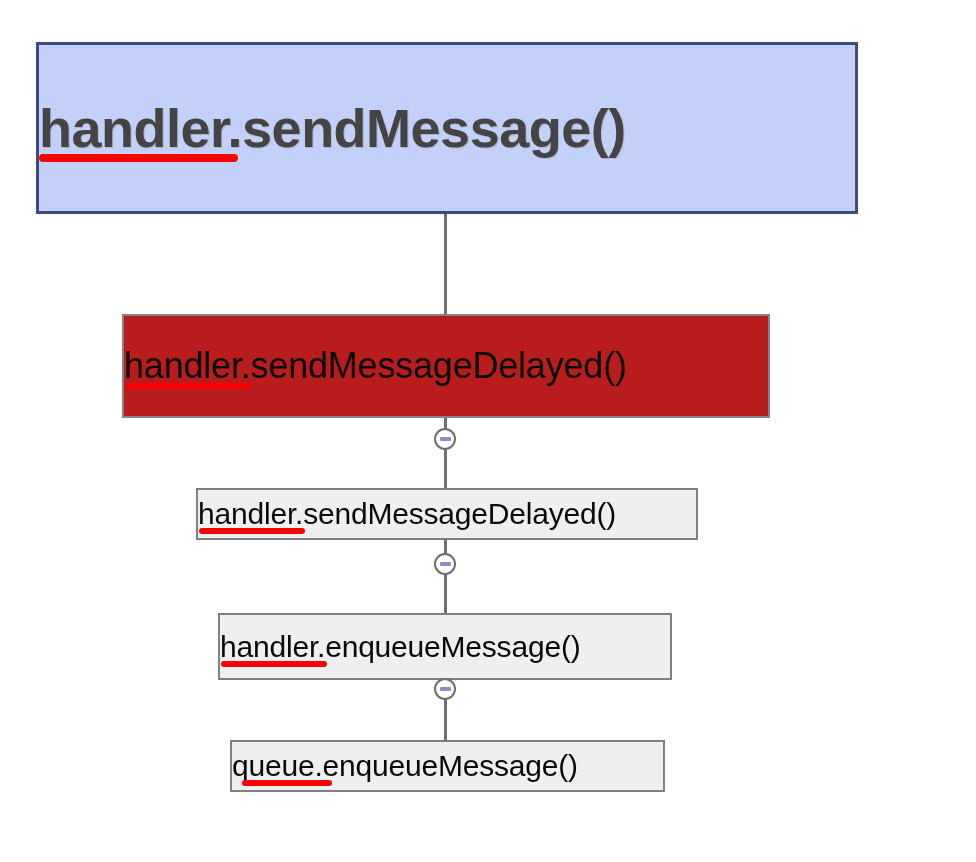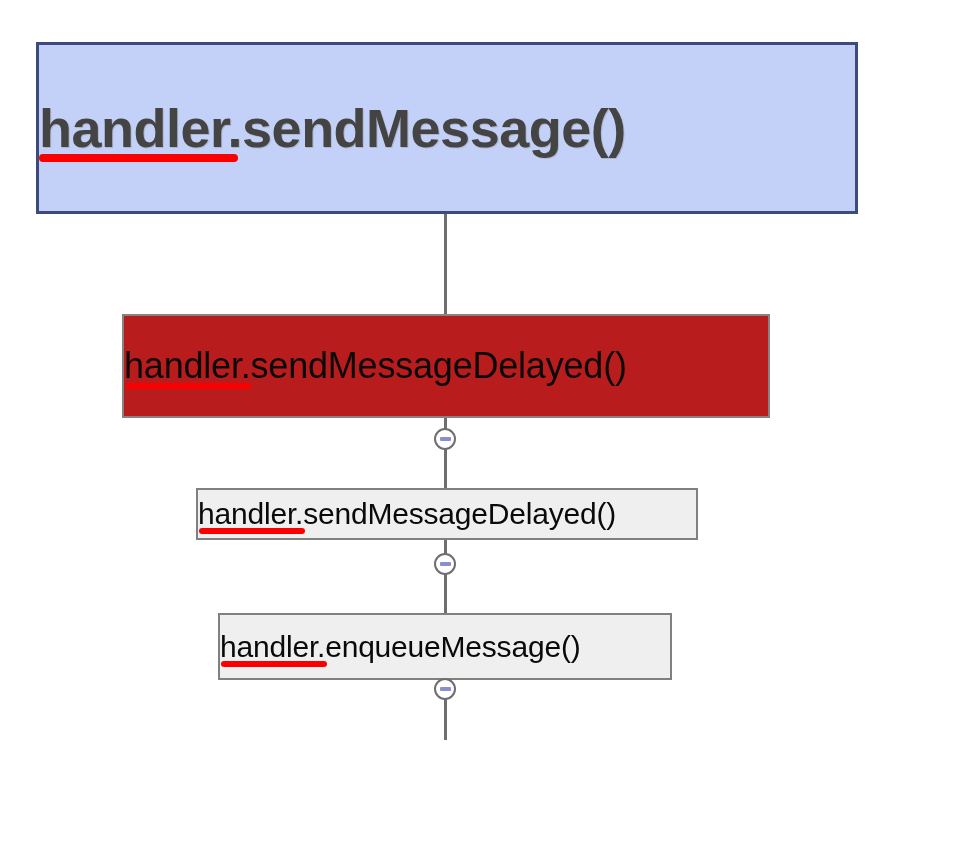--- a/index.html
+++ b/index.html
@@ -221,14 +221,20 @@
     </span>
   </div>
 
   <div class="node node-grey node-enqueue">
     <span class="label">
       <span>handler.enqueueMessage()</span>
       <span class="underline"></span>
     </span>
   </div>
 
+  <div class="node node-grey node-queue">
+    <span class="label">
+      <span>queue.enqueueMessage()</span>
+      <span class="underline"></span>
+    </span>
+  </div>
 
 </div>
 
 </body></html>

